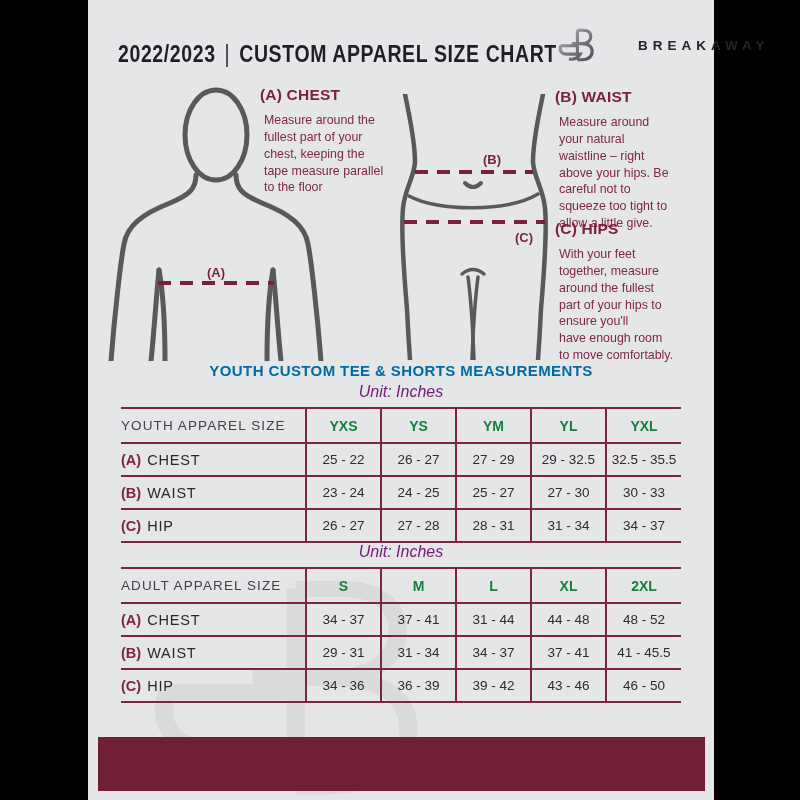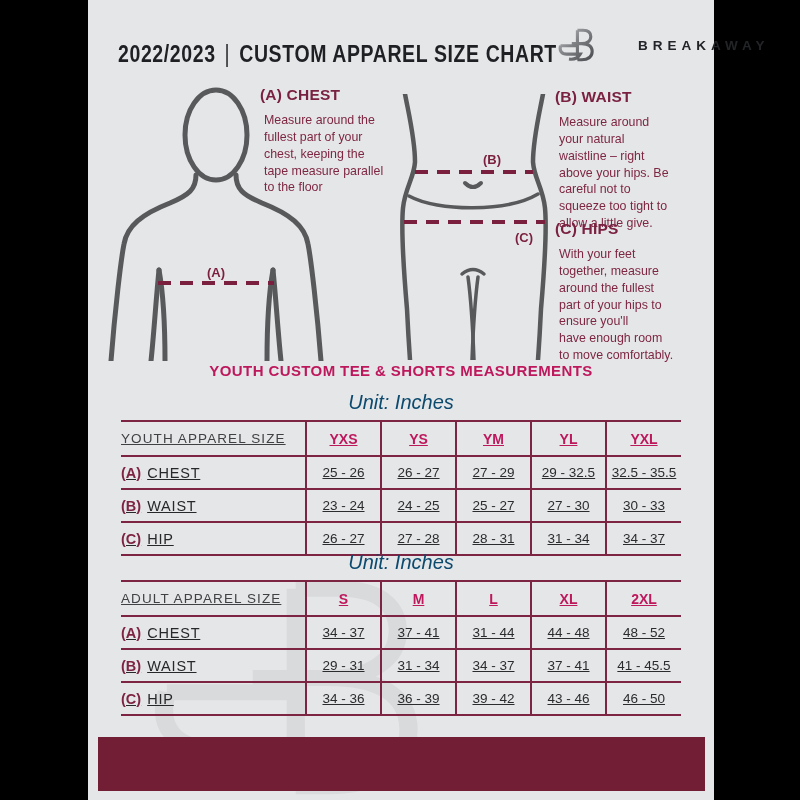--- a/index.html
+++ b/index.html
@@ -23,30 +23,30 @@
   .guide h3{margin:0 0 8px 0;font-size:15.5px;font-weight:bold;color:#7a2040;letter-spacing:.2px;}
   .guide p{margin:4px;font-size:12.4px;line-height:1.36;color:#7e2742;white-space:pre-line;}
   .g-a{left:172px;top:20px;width:132px;}
   .g-b{left:467px;top:22px;width:118px;}
   .g-c{left:467px;top:154px;width:124px;}
 
   
   .section{position:absolute;left:0;width:100%;text-align:center;}
   .sec-youth{top:362px;}
   .sec-adult{top:539px;}
-  .sec-title{margin:0;font-size:15px;font-weight:bold;letter-spacing:.4px;color:#be185d;}
-  .sec-unit{margin:12px 0 0 0;font-size:20px;font-style:italic;color:#0c4a6e;}
+  .sec-title{margin:0;font-size:15px;font-weight:bold;letter-spacing:.4px;color:#0369a1;}
+  .sec-unit{margin:4px 0 0 0;font-size:16px;font-style:italic;color:#701a75;}
   table.size-table{width:560px;margin:6px auto 0;border-collapse:collapse;table-layout:fixed;background:transparent;}
   table.size-table col.c-first{width:185px;}
   table.size-table tr{border-bottom:2px solid #7e2443;}
   table.size-table thead tr{border-top:2.5px solid #7e2443;}
-  table.size-table th,table.size-table td{padding:0;background:transparent;text-decoration:underline;}
+  table.size-table th,table.size-table td{padding:0;background:transparent;}
   table.size-table th:not(:first-child),table.size-table td:not(:first-child){border-left:2px solid #7e2443;}
   th.col-label{height:33px;text-align:left;padding-left:20px;font-weight:normal;font-size:13.5px;letter-spacing:1.1px;color:#404144;}
-  th.col-size{height:33px;font-weight:bold;font-size:14px;color:#be185d;}
+  th.col-size{height:33px;font-weight:bold;font-size:14px;color:#15803d;}
   td.row-label{height:31px;text-align:left;padding-left:20px;font-size:14.5px;color:#27282a;letter-spacing:.8px;}
   td.row-label .key{font-weight:bold;color:#7e2443;margin-right:6px;letter-spacing:0;}
   td.val{height:31px;text-align:center;font-size:13.5px;color:#2b2c2e;}
 
   
   .footer-bar{position:absolute;left:10px;bottom:9px;width:607px;height:54px;background:#721e34;}
   .watermark{position:absolute;left:52px;top:570px;opacity:1;}
 </style>
 </head>
 <body>
@@ -143,21 +143,21 @@
           <th class="col-size">YXS</th>
           <th class="col-size">YS</th>
           <th class="col-size">YM</th>
           <th class="col-size">YL</th>
           <th class="col-size">YXL</th>
         </tr>
       </thead>
       <tbody>
         <tr>
           <td class="row-label"><span class="key">(A)</span><span>CHEST</span></td>
-          <td class="val">25 - 26</td>
+          <td class="val">25 - 22</td>
           <td class="val">26 - 27</td>
           <td class="val">27 - 29</td>
           <td class="val">29 - 32.5</td>
           <td class="val">32.5 - 35.5</td>
         </tr>
         <tr>
           <td class="row-label"><span class="key">(B)</span><span>WAIST</span></td>
           <td class="val">23 - 24</td>
           <td class="val">24 - 25</td>
           <td class="val">25 - 27</td>

